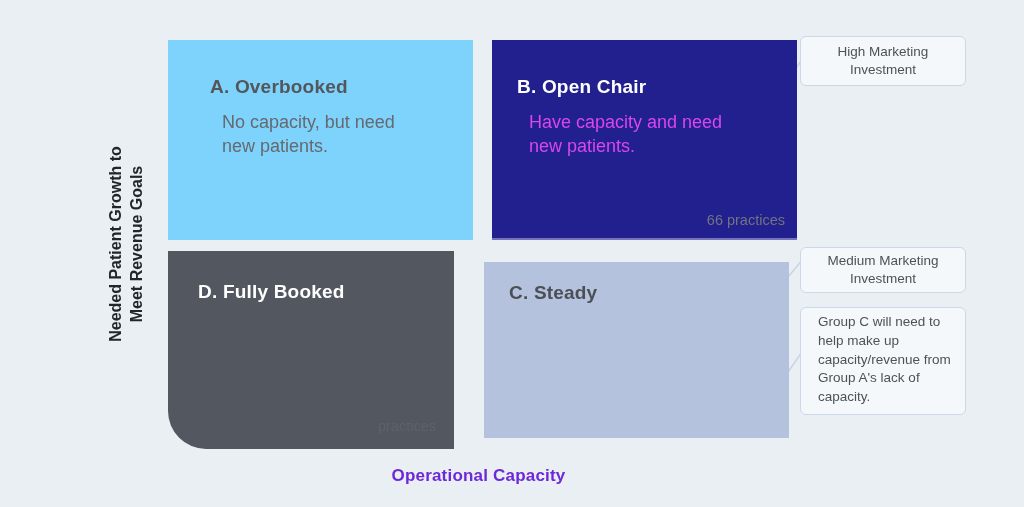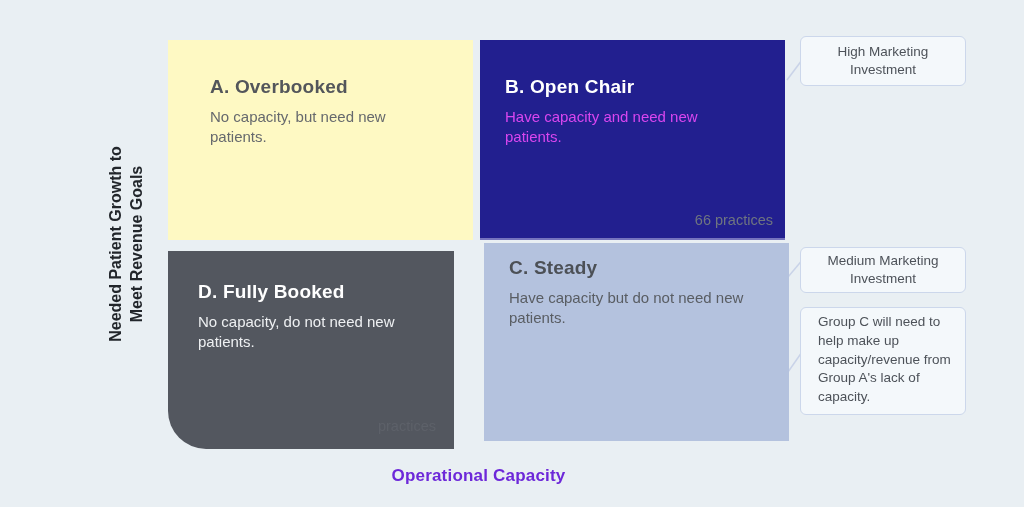--- a/index.html
+++ b/index.html
@@ -10,29 +10,29 @@
   .canvas {
     position: relative;
     width: 1024px;
     height: 507px;
     background: #e9eff3;
     overflow: hidden;
   }
 
   
   .quadrant { position: absolute; box-sizing: border-box; }
-  .quad-a { left:168px; top:40px;  width:305px; height:200px; background:#fef9c3; padding:36px 20px 0 42px; }
-  .quad-b { left:480px; top:40px;  width:305px; height:200px; background:#221f8f; padding:36px 20px 0 25px;
+  .quad-a { left:168px; top:40px;  width:305px; height:200px; background:#7dd3fc; padding:36px 20px 0 42px; }
+  .quad-b { left:492px; top:40px;  width:305px; height:200px; background:#221f8f; padding:36px 20px 0 25px;
             border-bottom:2px solid #7573be; }
   .quad-d { left:168px; top:251px; width:286px; height:198px; background:#53575f; padding:30px 20px 12px 30px;
             border-bottom-left-radius:38px; }
-  .quad-c { left:484px; top:243px; width:305px; height:198px; background:#b4c2de; padding:14px 20px 0 25px; }
+  .quad-c { left:484px; top:262px; width:305px; height:176px; background:#b4c2de; padding:20px 20px 0 25px; }
 
   .q-title { margin:0 0 9px 0; font-size:19px; font-weight:bold; letter-spacing:0.2px; }
-  .q-desc  { margin:0; font-size:15px; line-height:1.35; }
+  .q-desc  { margin:12px; font-size:18px; line-height:1.35; }
 
   .quad-a .q-title { color:#53565b; }
   .quad-a .q-desc  { color:#66696d; max-width:210px; }
   .quad-b .q-title { color:#ffffff; }
   .quad-b .q-desc  { color:#d946ef; max-width:225px; }
   .quad-d .q-title { color:#ffffff; }
   .quad-d .q-desc  { color:#eef0f2; max-width:238px; }
   .quad-c .q-title { color:#4c5056; }
   .quad-c .q-desc  { color:#595d63; max-width:242px; }
 
@@ -100,27 +100,25 @@
   </div>
 
   <div class="quadrant quad-b">
     <h3 class="q-title">B. Open Chair</h3>
     <p class="q-desc">Have capacity and need new patients.</p>
     <span class="q-badge">66 practices</span>
   </div>
 
   <div class="quadrant quad-d">
     <h3 class="q-title">D. Fully Booked</h3>
-    <p class="q-desc">No capacity, do not need new patients.</p>
     <span class="q-badge-faint">practices</span>
   </div>
 
   <div class="quadrant quad-c">
     <h3 class="q-title">C. Steady</h3>
-    <p class="q-desc">Have capacity but do not need new patients.</p>
   </div>
 
   <div class="x-axis-label">Operational Capacity</div>
 
   <div class="callout callout-high">
     <span>High Marketing Investment</span>
   </div>
   <div class="callout callout-medium">
     <span>Medium Marketing Investment</span>
   </div>

